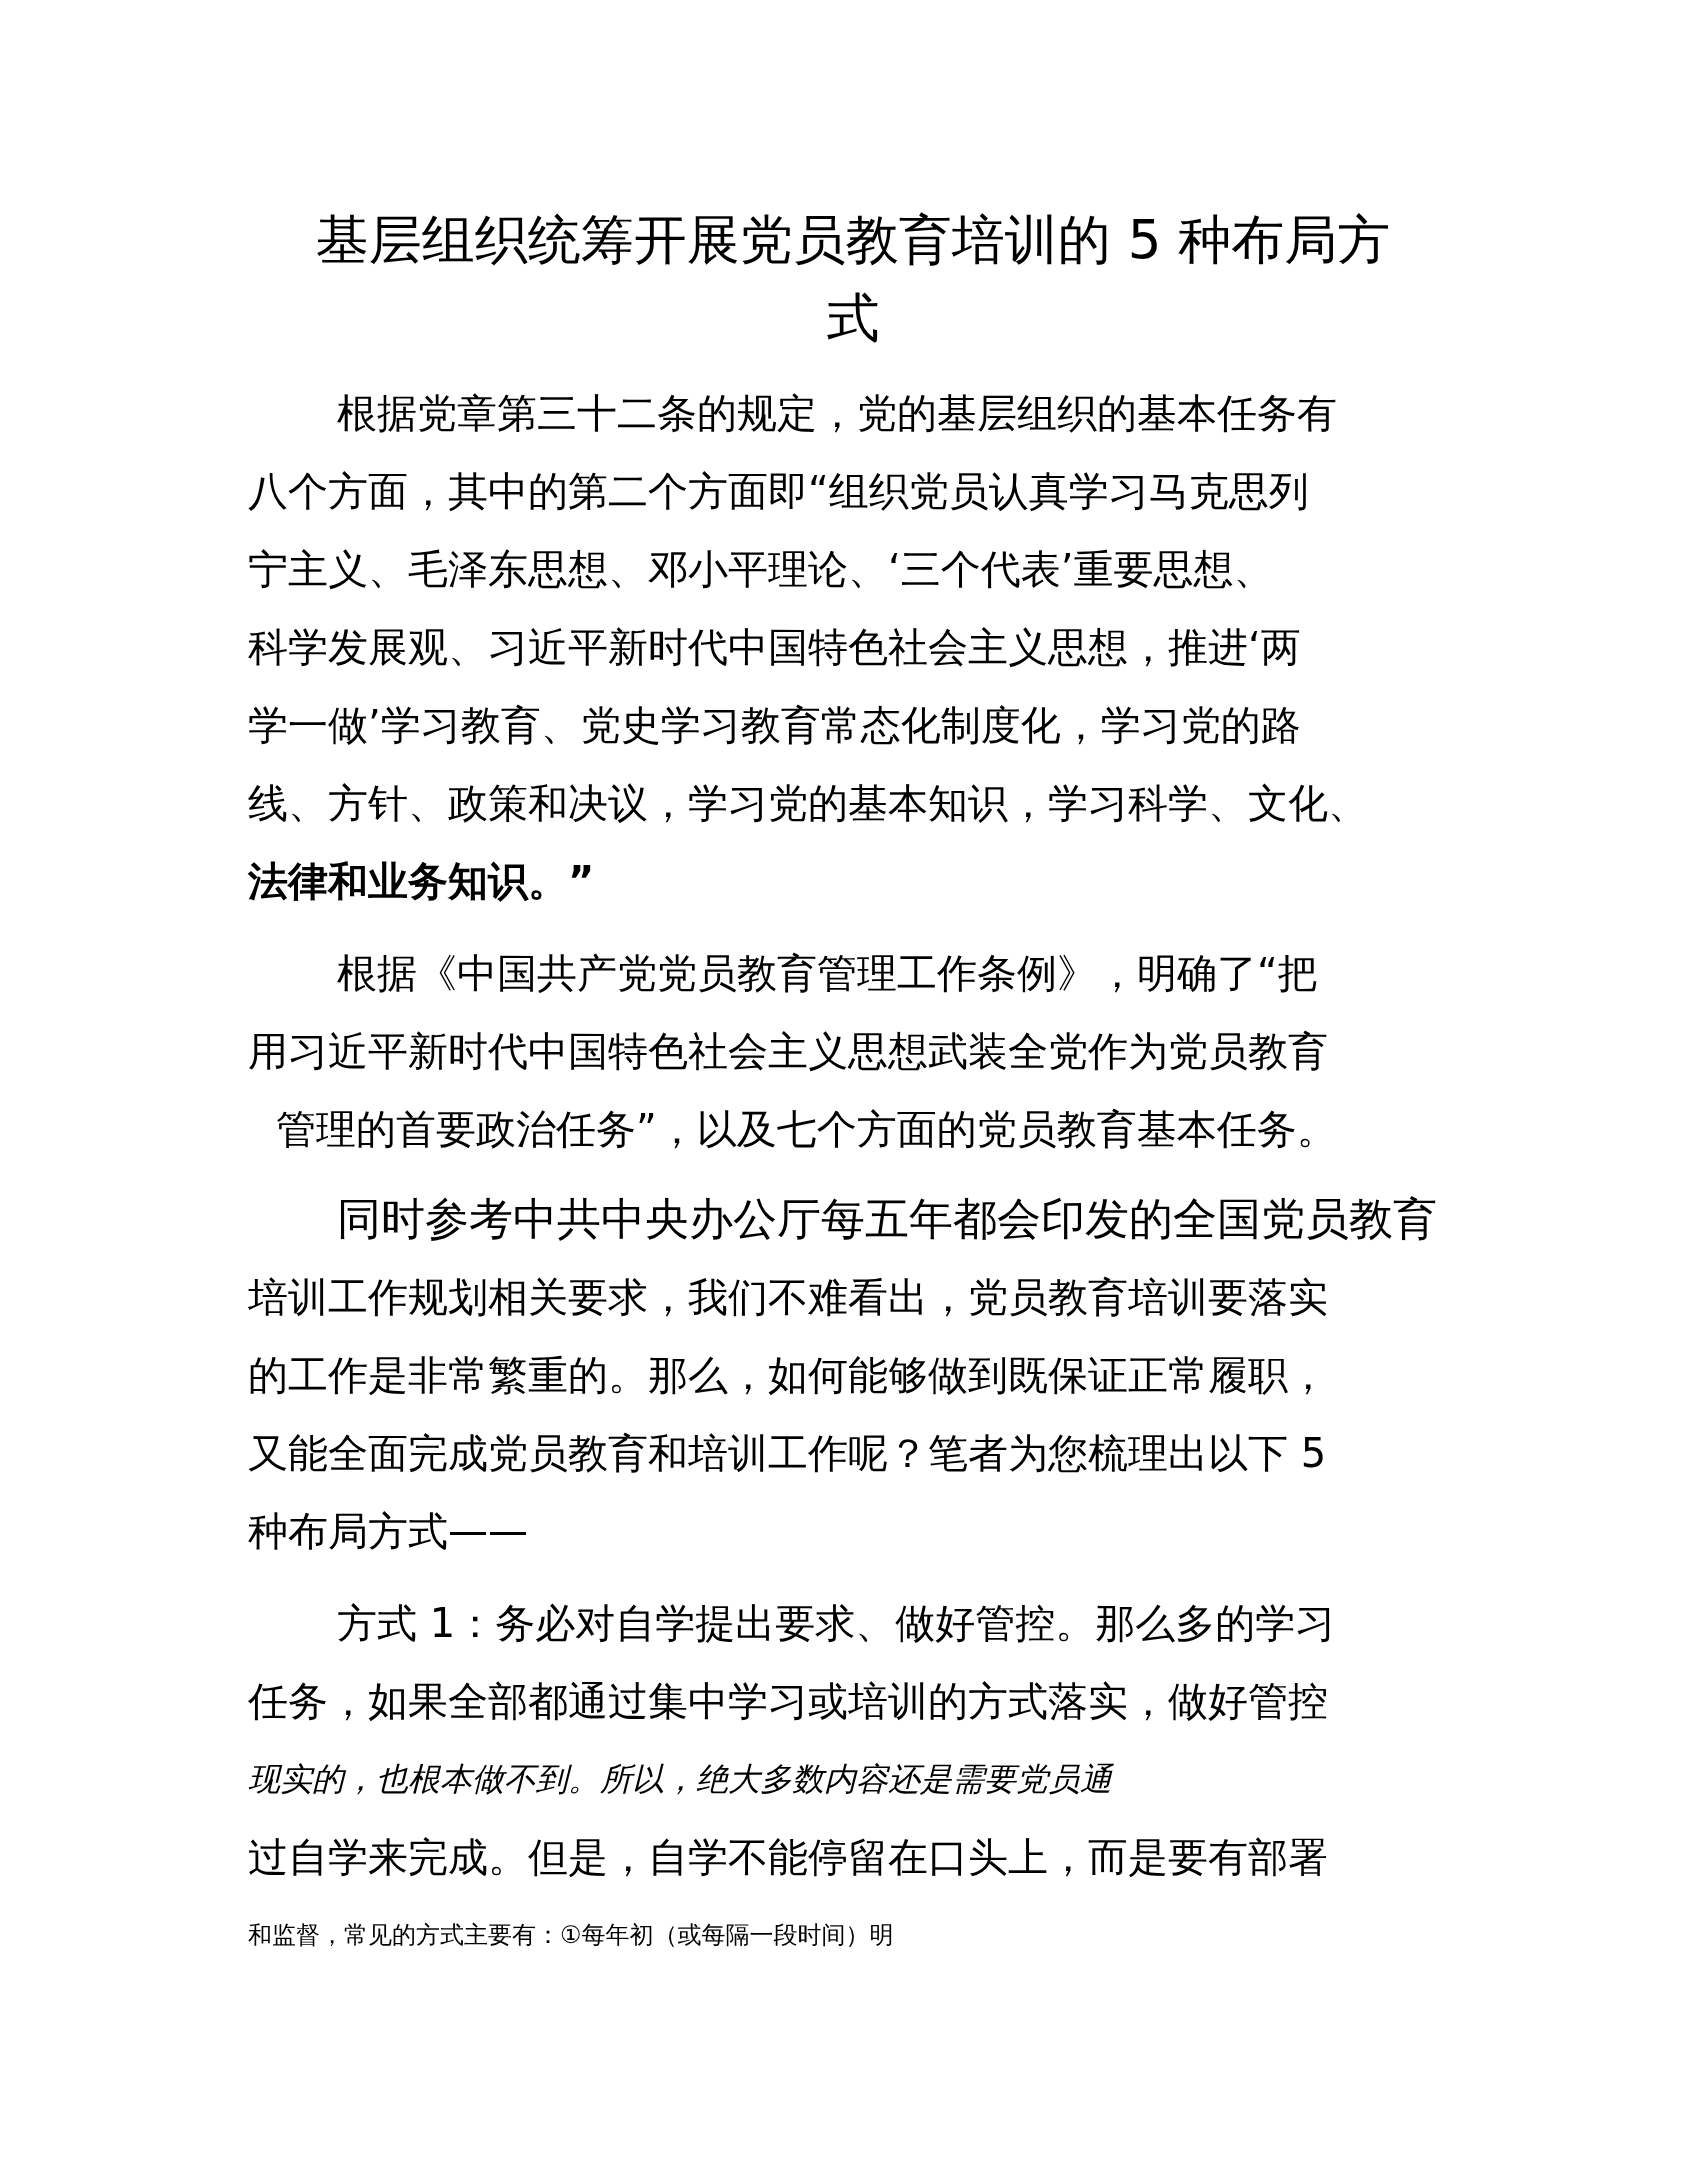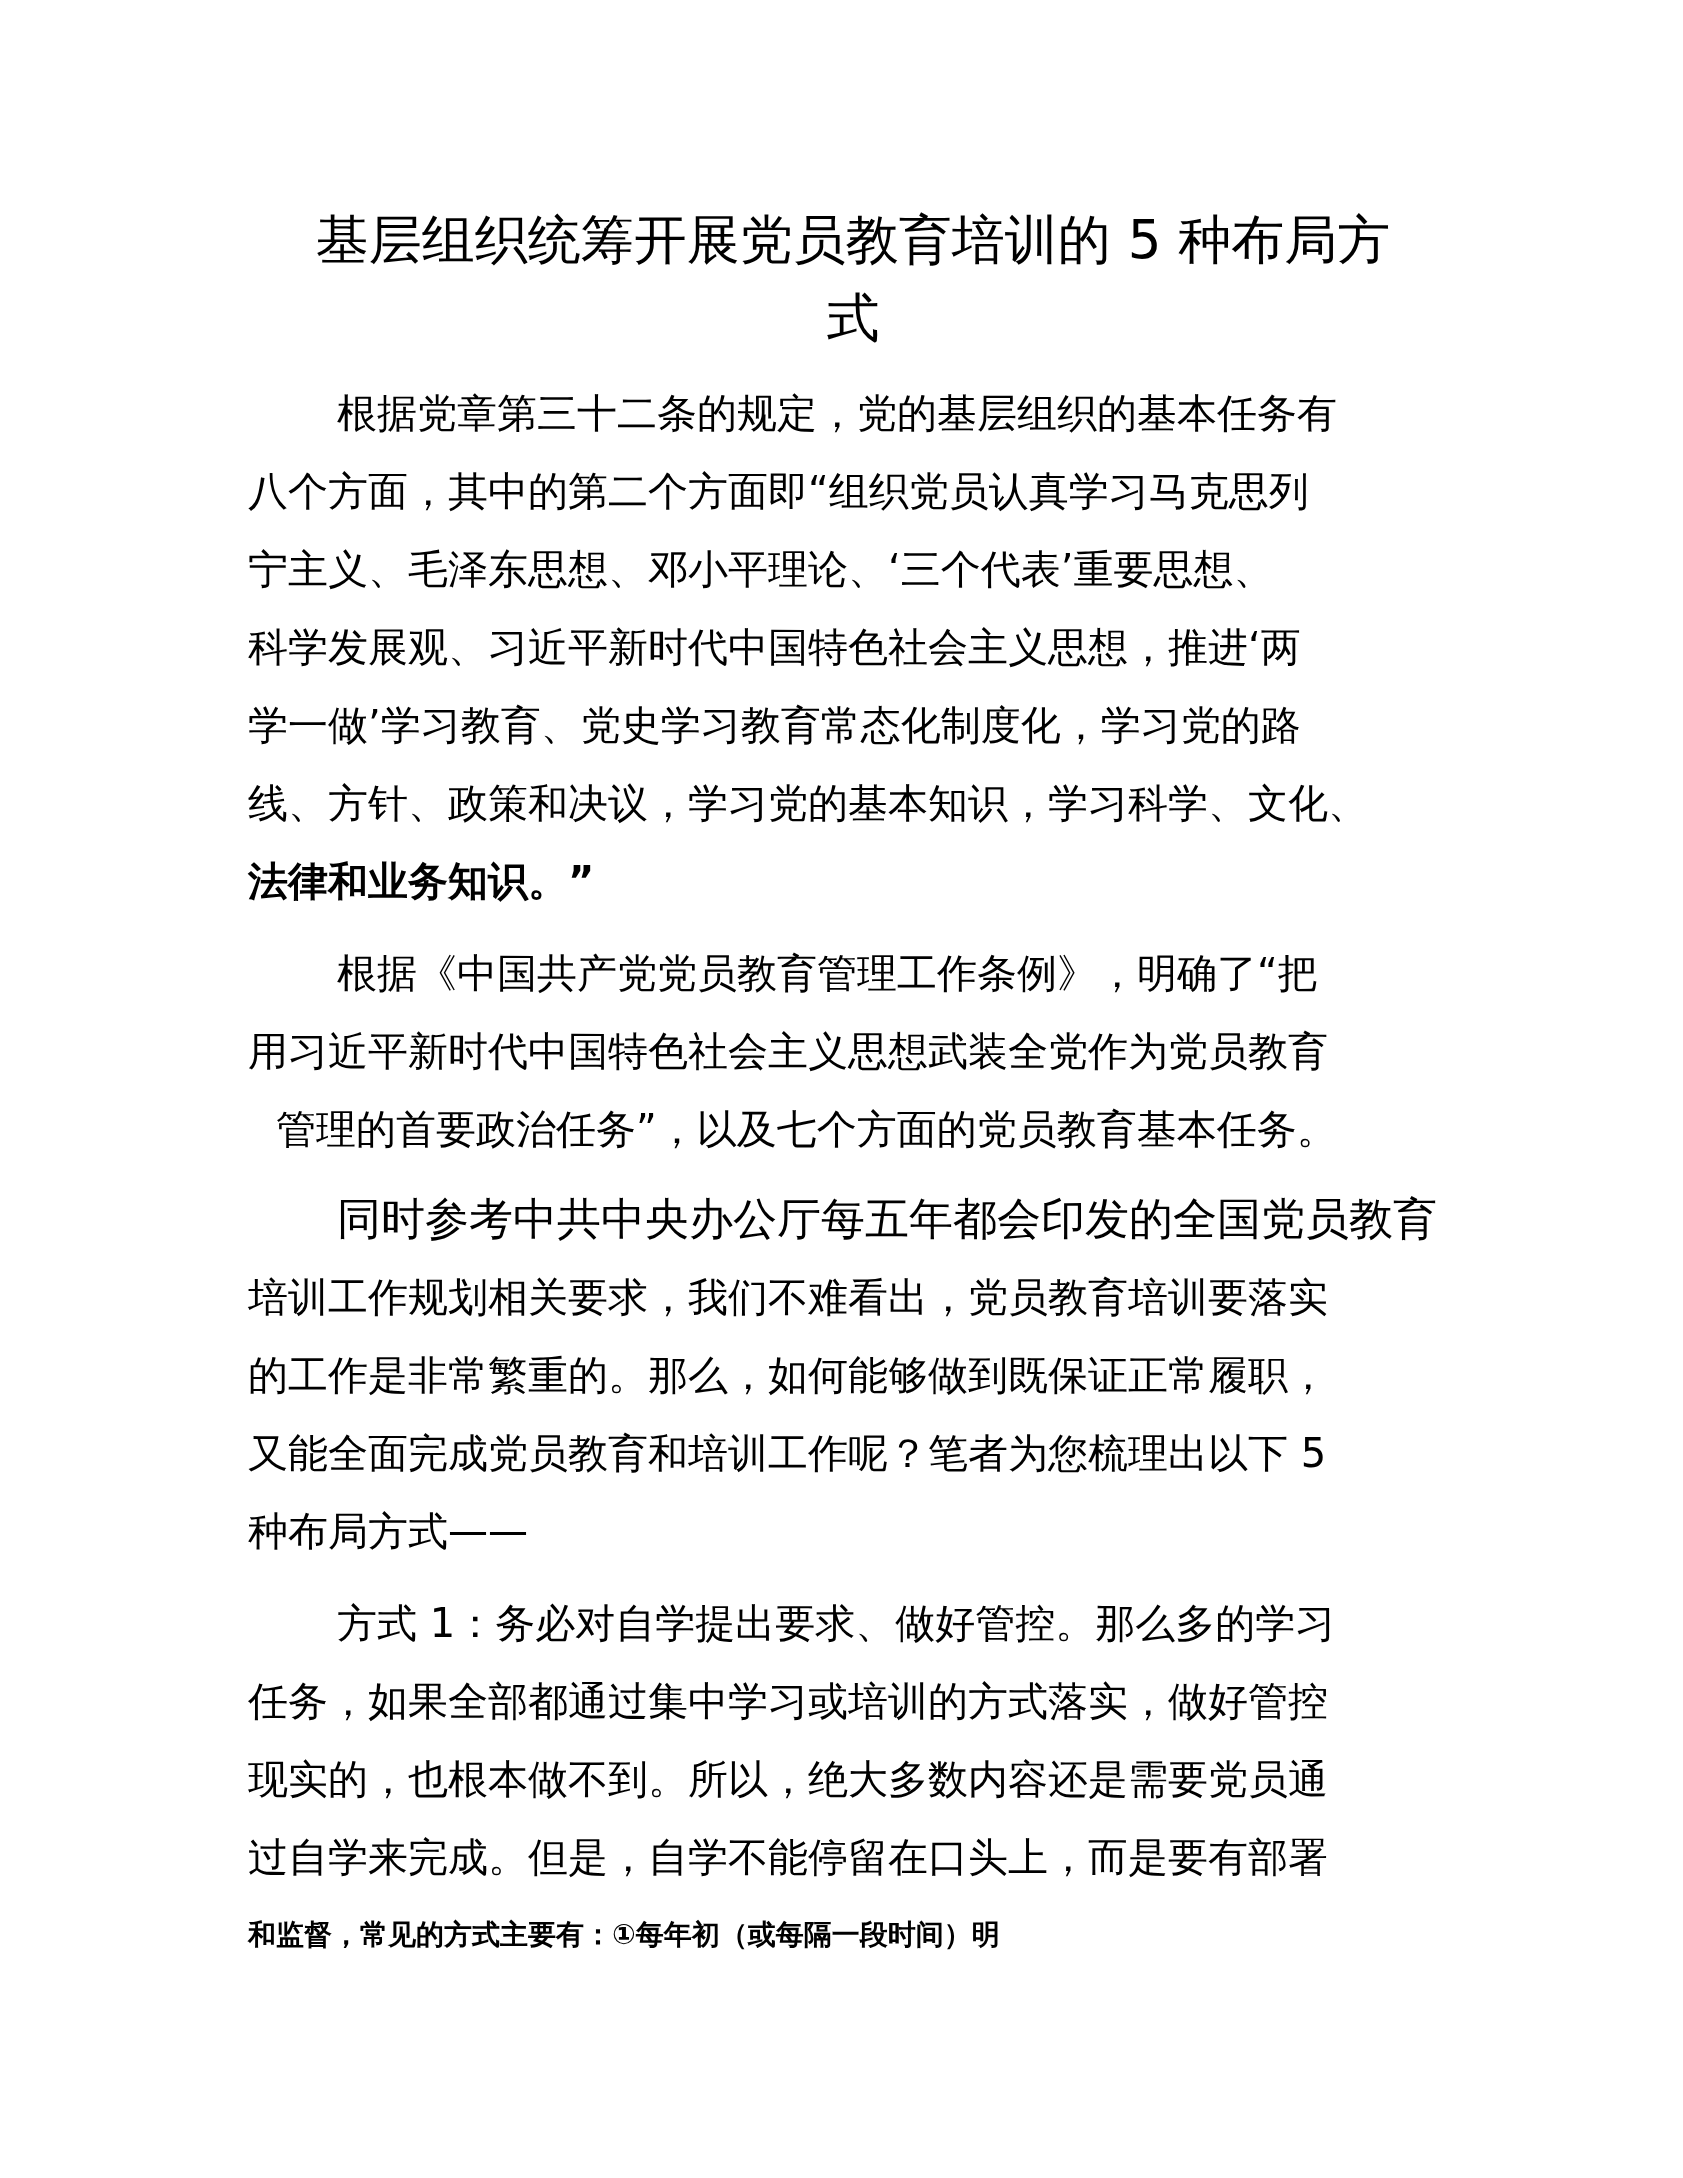--- a/index.html
+++ b/index.html
@@ -78,19 +78,19 @@
       <span class="line first pl" style="font-size:44px; line-height:78px;">同时参考中共中央办公厅每五年都会印发的全国党员教育</span>
       <span class="line pl" style="font-size:40px; line-height:78px;">培训工作规划相关要求，我们不难看出，党员教育培训要落实</span>
       <span class="line pl" style="font-size:40px; line-height:78px;">的工作是非常繁重的。那么，如何能够做到既保证正常履职，</span>
       <span class="line pl" style="font-size:40px; line-height:78px;">又能全面完成党员教育和培训工作呢？笔者为您梳理出以下 5</span>
       <span class="line pl" style="font-size:40px; line-height:78px;">种布局方式——</span>
     </div>
 
     <div class="para-block" style="position:absolute; top:1210px; left:0; width:1210px;">
       <span class="line first pl" style="font-size:40px; line-height:78px;">方式 1：务必对自学提出要求、做好管控。那么多的学习</span>
       <span class="line pl" style="font-size:40px; line-height:78px;">任务，如果全部都通过集中学习或培训的方式落实，做好管控</span>
-      <span class="line pl" style="font-size:40px; line-height:78px;">现实的，也根本做不到。所以，绝大多数内容还是需要党员通</span>
+      <span class="line pl" style="font-size:32px; line-height:78px;font-style:italic;">现实的，也根本做不到。所以，绝大多数内容还是需要党员通</span>
       <span class="line pl" style="font-size:40px; line-height:78px;">过自学来完成。但是，自学不能停留在口头上，而是要有部署</span>
-      <span class="line pl" style="font-size:28px; line-height:78px;font-weight:bold;">和监督，常见的方式主要有：①每年初（或每隔一段时间）明</span>
+      <span class="line pl" style="font-size:24px; line-height:78px;">和监督，常见的方式主要有：①每年初（或每隔一段时间）明</span>
     </div>
   </div>
 </div>
 
 
 </body></html>

